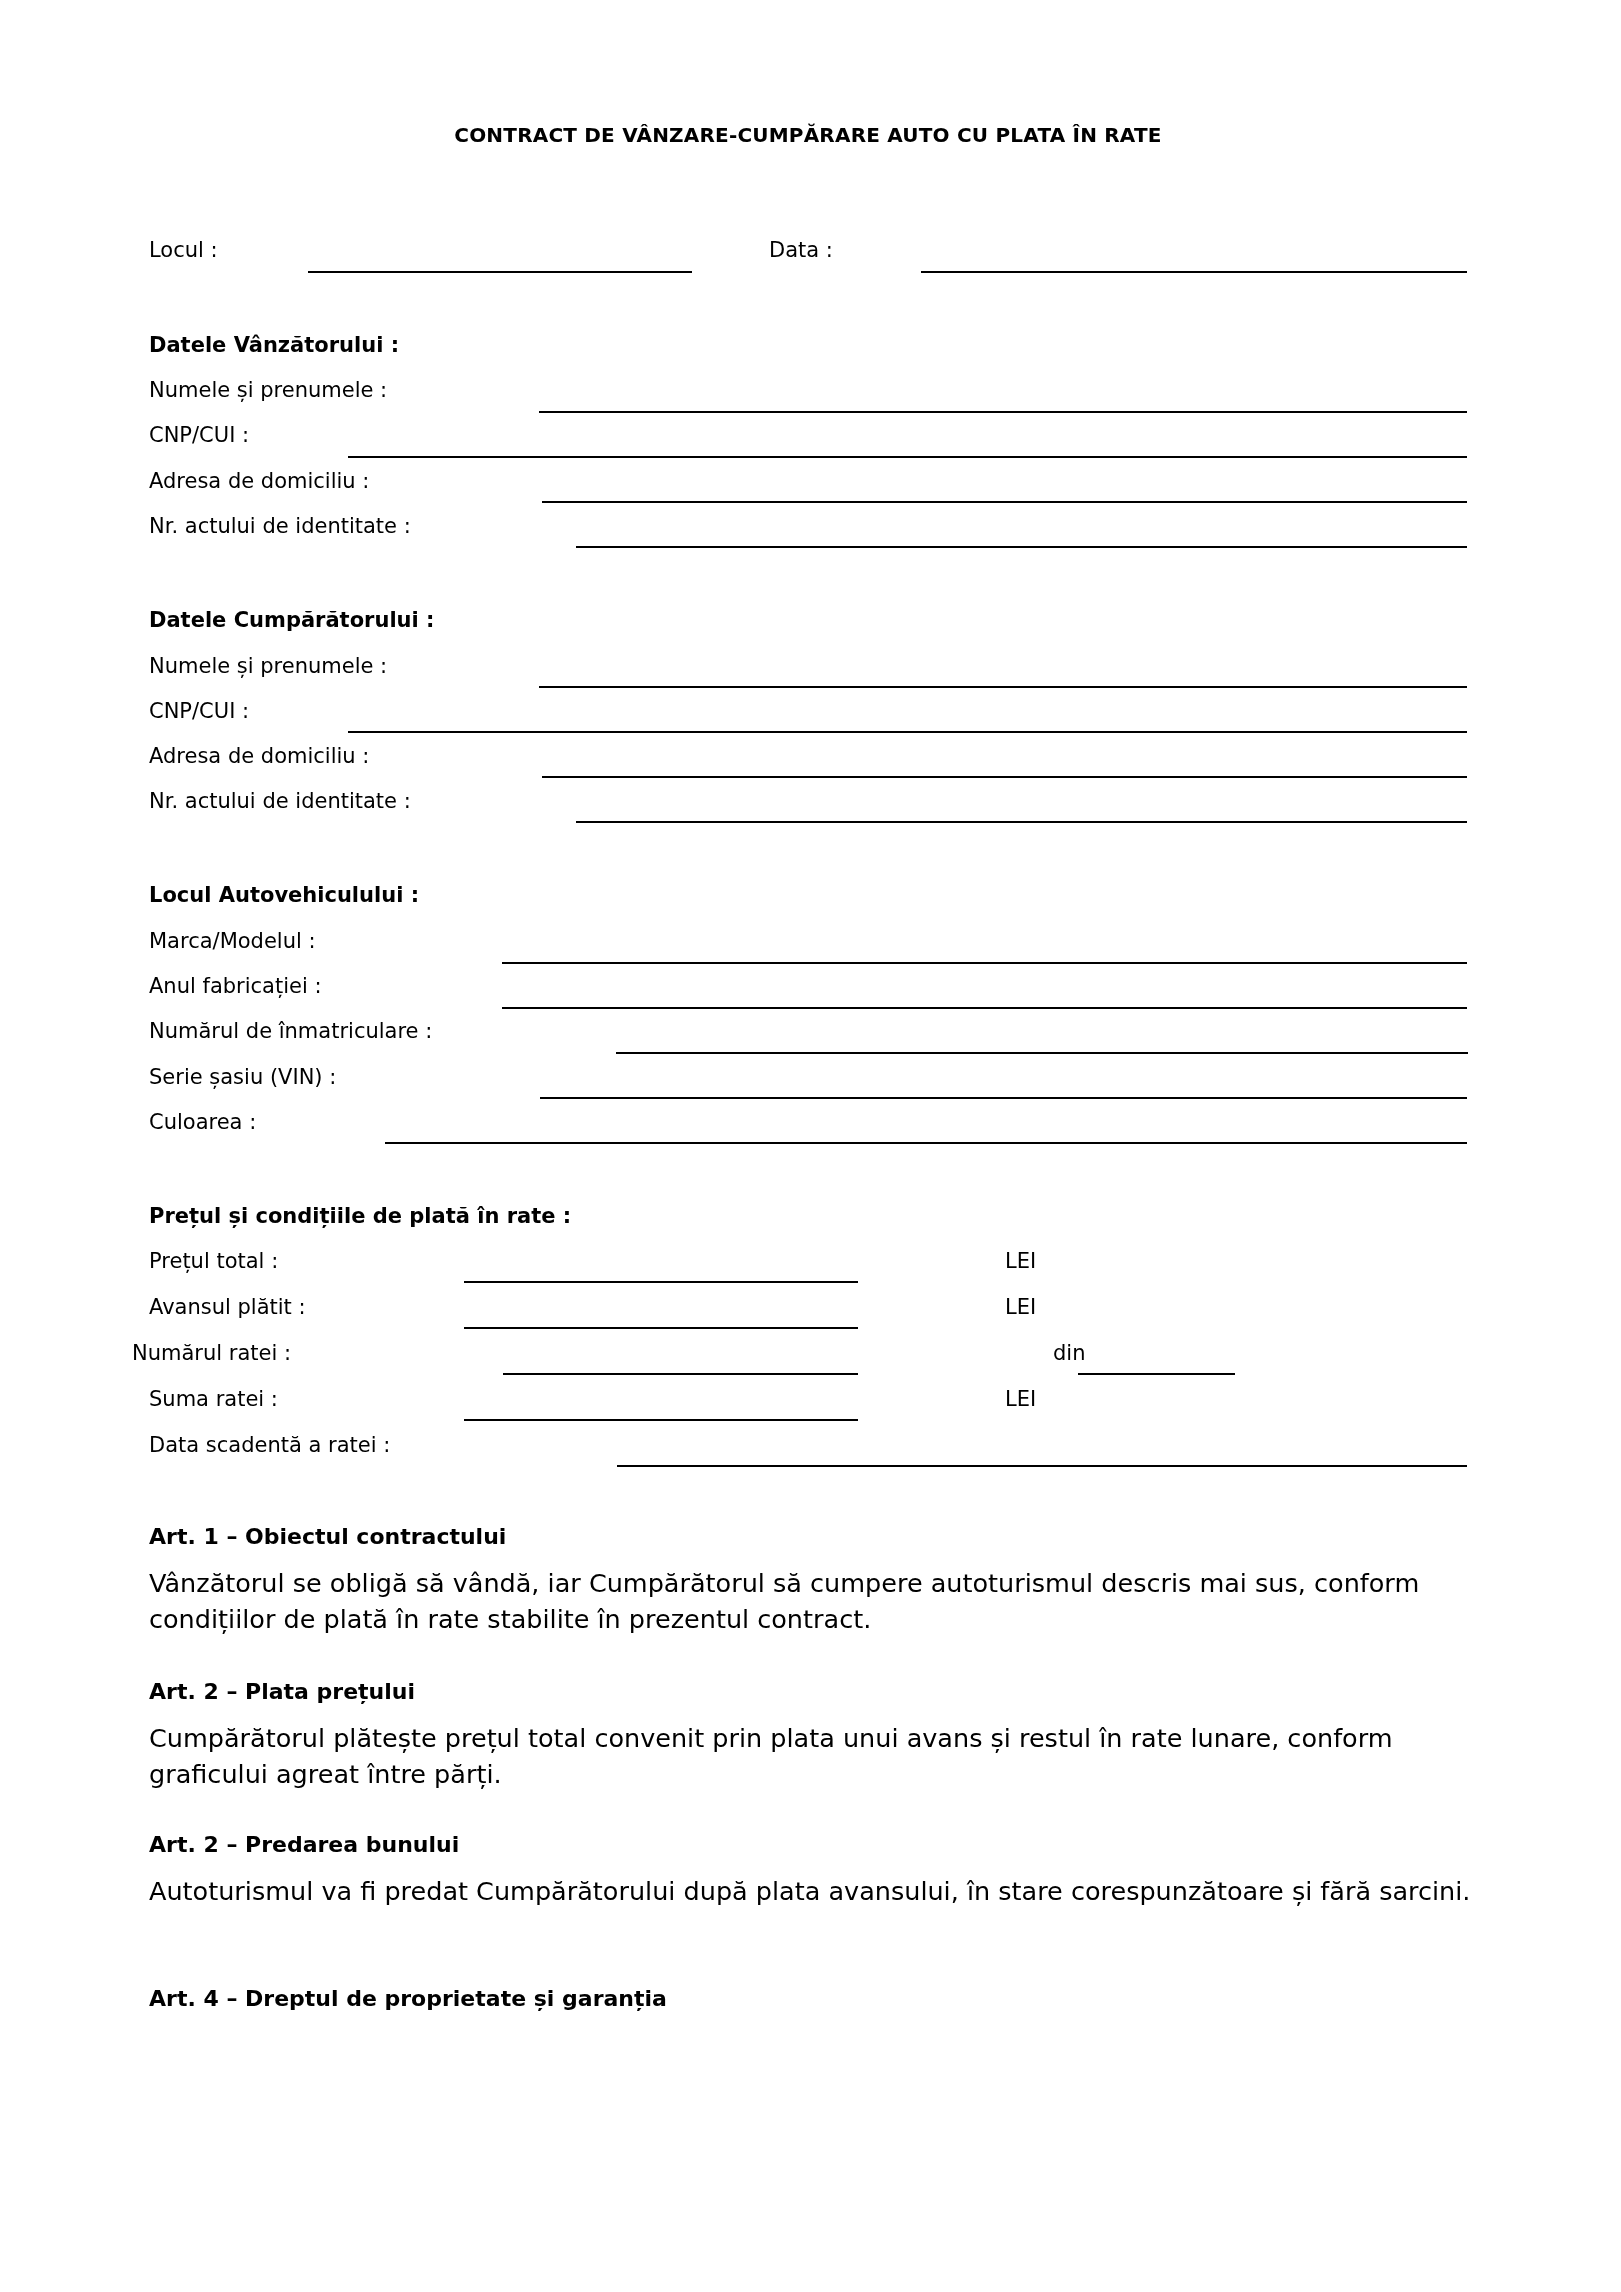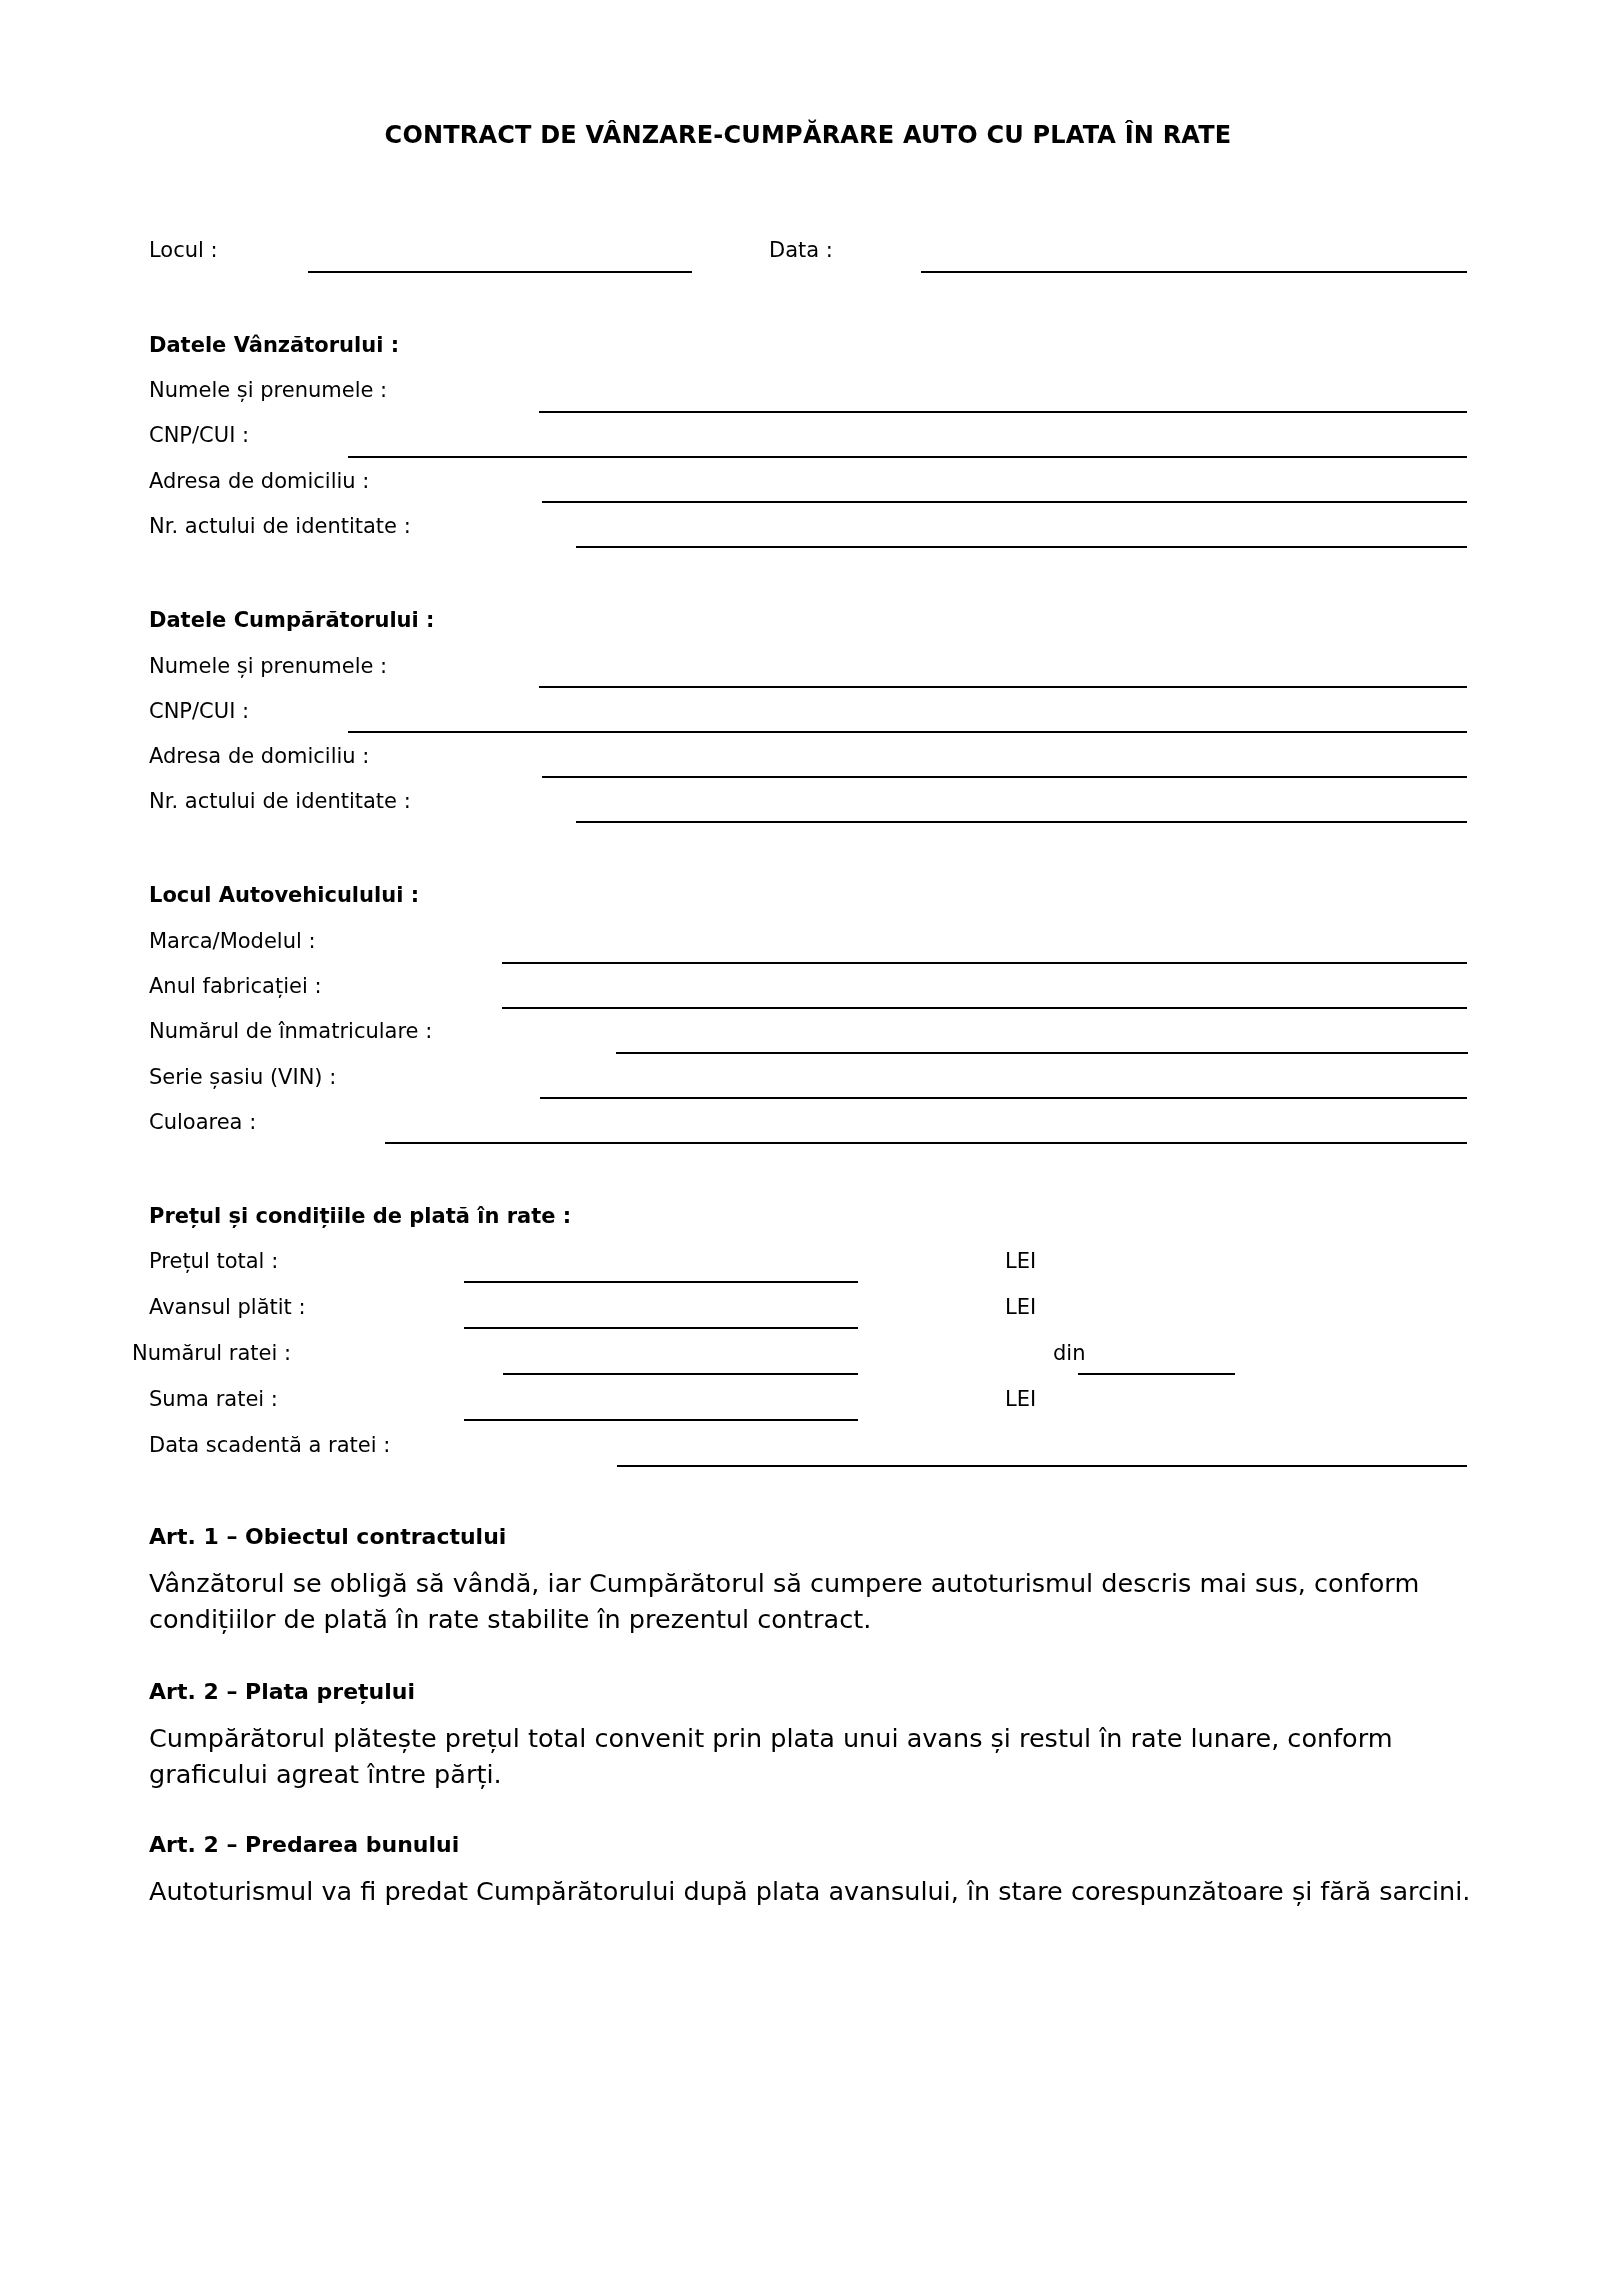--- a/index.html
+++ b/index.html
@@ -23,21 +23,21 @@
     background: #fff;
   }
 
   
   .doc-title {
     position: absolute;
     left: 149px;
     top: 116px;
     width: 1318px;
     text-align: center;
-    font-size: 24px;
+    font-size: 20px;
     font-weight: bold;
     letter-spacing: 0.2px;
     line-height: 39px;
   }
 
   
   .label {
     position: absolute;
     font-size: 21px;
     line-height: 31px;
@@ -152,15 +152,16 @@
 
   <div class="art-head" style="top:1520px;">Art. 1 – Obiectul contractului</div>
   <div class="art-body" style="top:1565px;">Vânzătorul se obligă să vândă, iar Cumpărătorul să cumpere autoturismul descris mai sus, conform condițiilor de plată în rate stabilite în prezentul contract.</div>
 
   <div class="art-head" style="top:1675px;text-align:right;">Art. 2 – Plata prețului</div>
   <div class="art-body" style="top:1720px;">Cumpărătorul plătește prețul total convenit prin plata unui avans și restul în rate lunare, conform graficului agreat între părți.</div>
 
   <div class="art-head" style="top:1828px;">Art. 2 – Predarea bunului</div>
   <div class="art-body" style="top:1873px;">Autoturismul va fi predat Cumpărătorului după plata avansului, în stare corespunzătoare și fără sarcini.</div>
 
+  <div class="art-head" style="top:1982px;">Art. 4 – Dreptul de proprietate și garanția</div>
 
 </div>
 
 
 </body></html>

